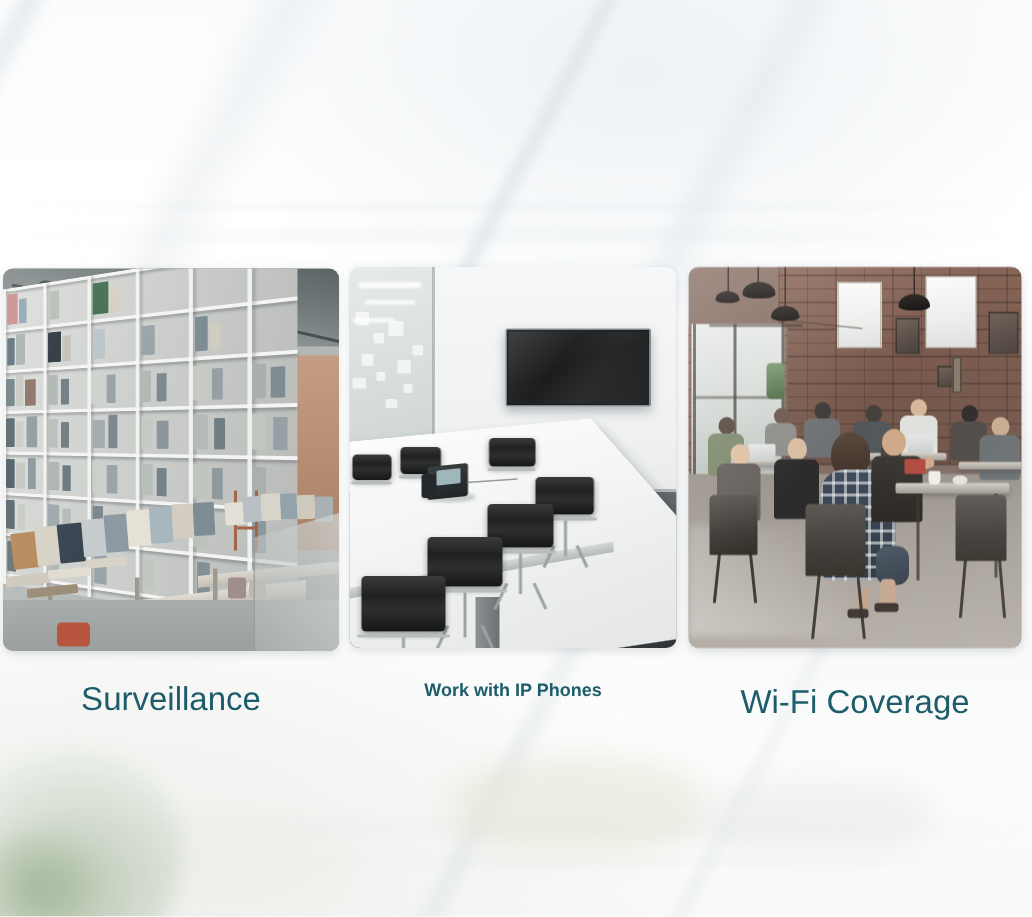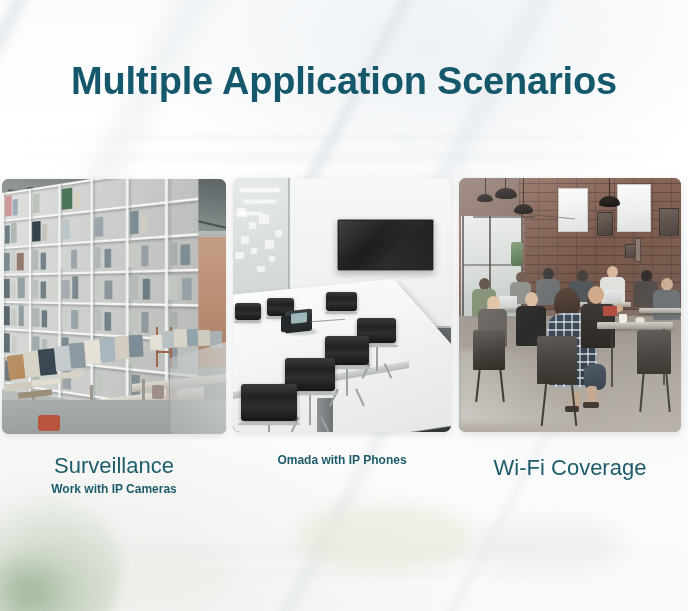--- a/index.html
+++ b/index.html
@@ -353,21 +353,20 @@
   <div class="bg-band band-2"></div>
   <div class="bg-band band-3"></div>
   <div class="bg-band band-4"></div>
   <div class="bg-band band-5"></div>
   <div class="bg-blotch blotch-a"></div>
   <div class="bg-blotch blotch-b"></div>
   <div class="bg-blotch blotch-c"></div>
   <div class="bg-plant"></div>
   <div class="bg-plant2"></div>
 
-  <div class="title">Multiple Application Scenarios</div>
 
   <div class="cards">
 
     <div class="card card-1">
       <div class="photo">
         <div class="lib-bg"></div>
         <div class="lib-ceiling"></div>
         <div class="lib-ceil-slope"></div>
 
         <div class="lib-wall-right"></div>
@@ -724,22 +723,21 @@
         <div class="cf-chairleg" style="left:18px;  top:190px; height:34px; transform:rotate(6deg);"></div>
         <div class="cf-chairleg" style="left:42px;  top:190px; height:34px; transform:rotate(-6deg);"></div>
 
         <div class="cf-haze"></div>
       </div>
     </div>
   </div>
 
   <div class="caption cap-1">
     <div class="cap-title">Surveillance</div>
-    <div class="cap-sub">Work with IP Cameras</div>
   </div>
   <div class="caption cap-2">
-    <div class="cap-sub">Omada with IP Phones</div>
+    <div class="cap-sub">Work with IP Phones</div>
   </div>
   <div class="caption cap-3">
     <div class="cap-title">Wi-Fi Coverage</div>
   </div>
 
 </div>
 
 </body></html>

